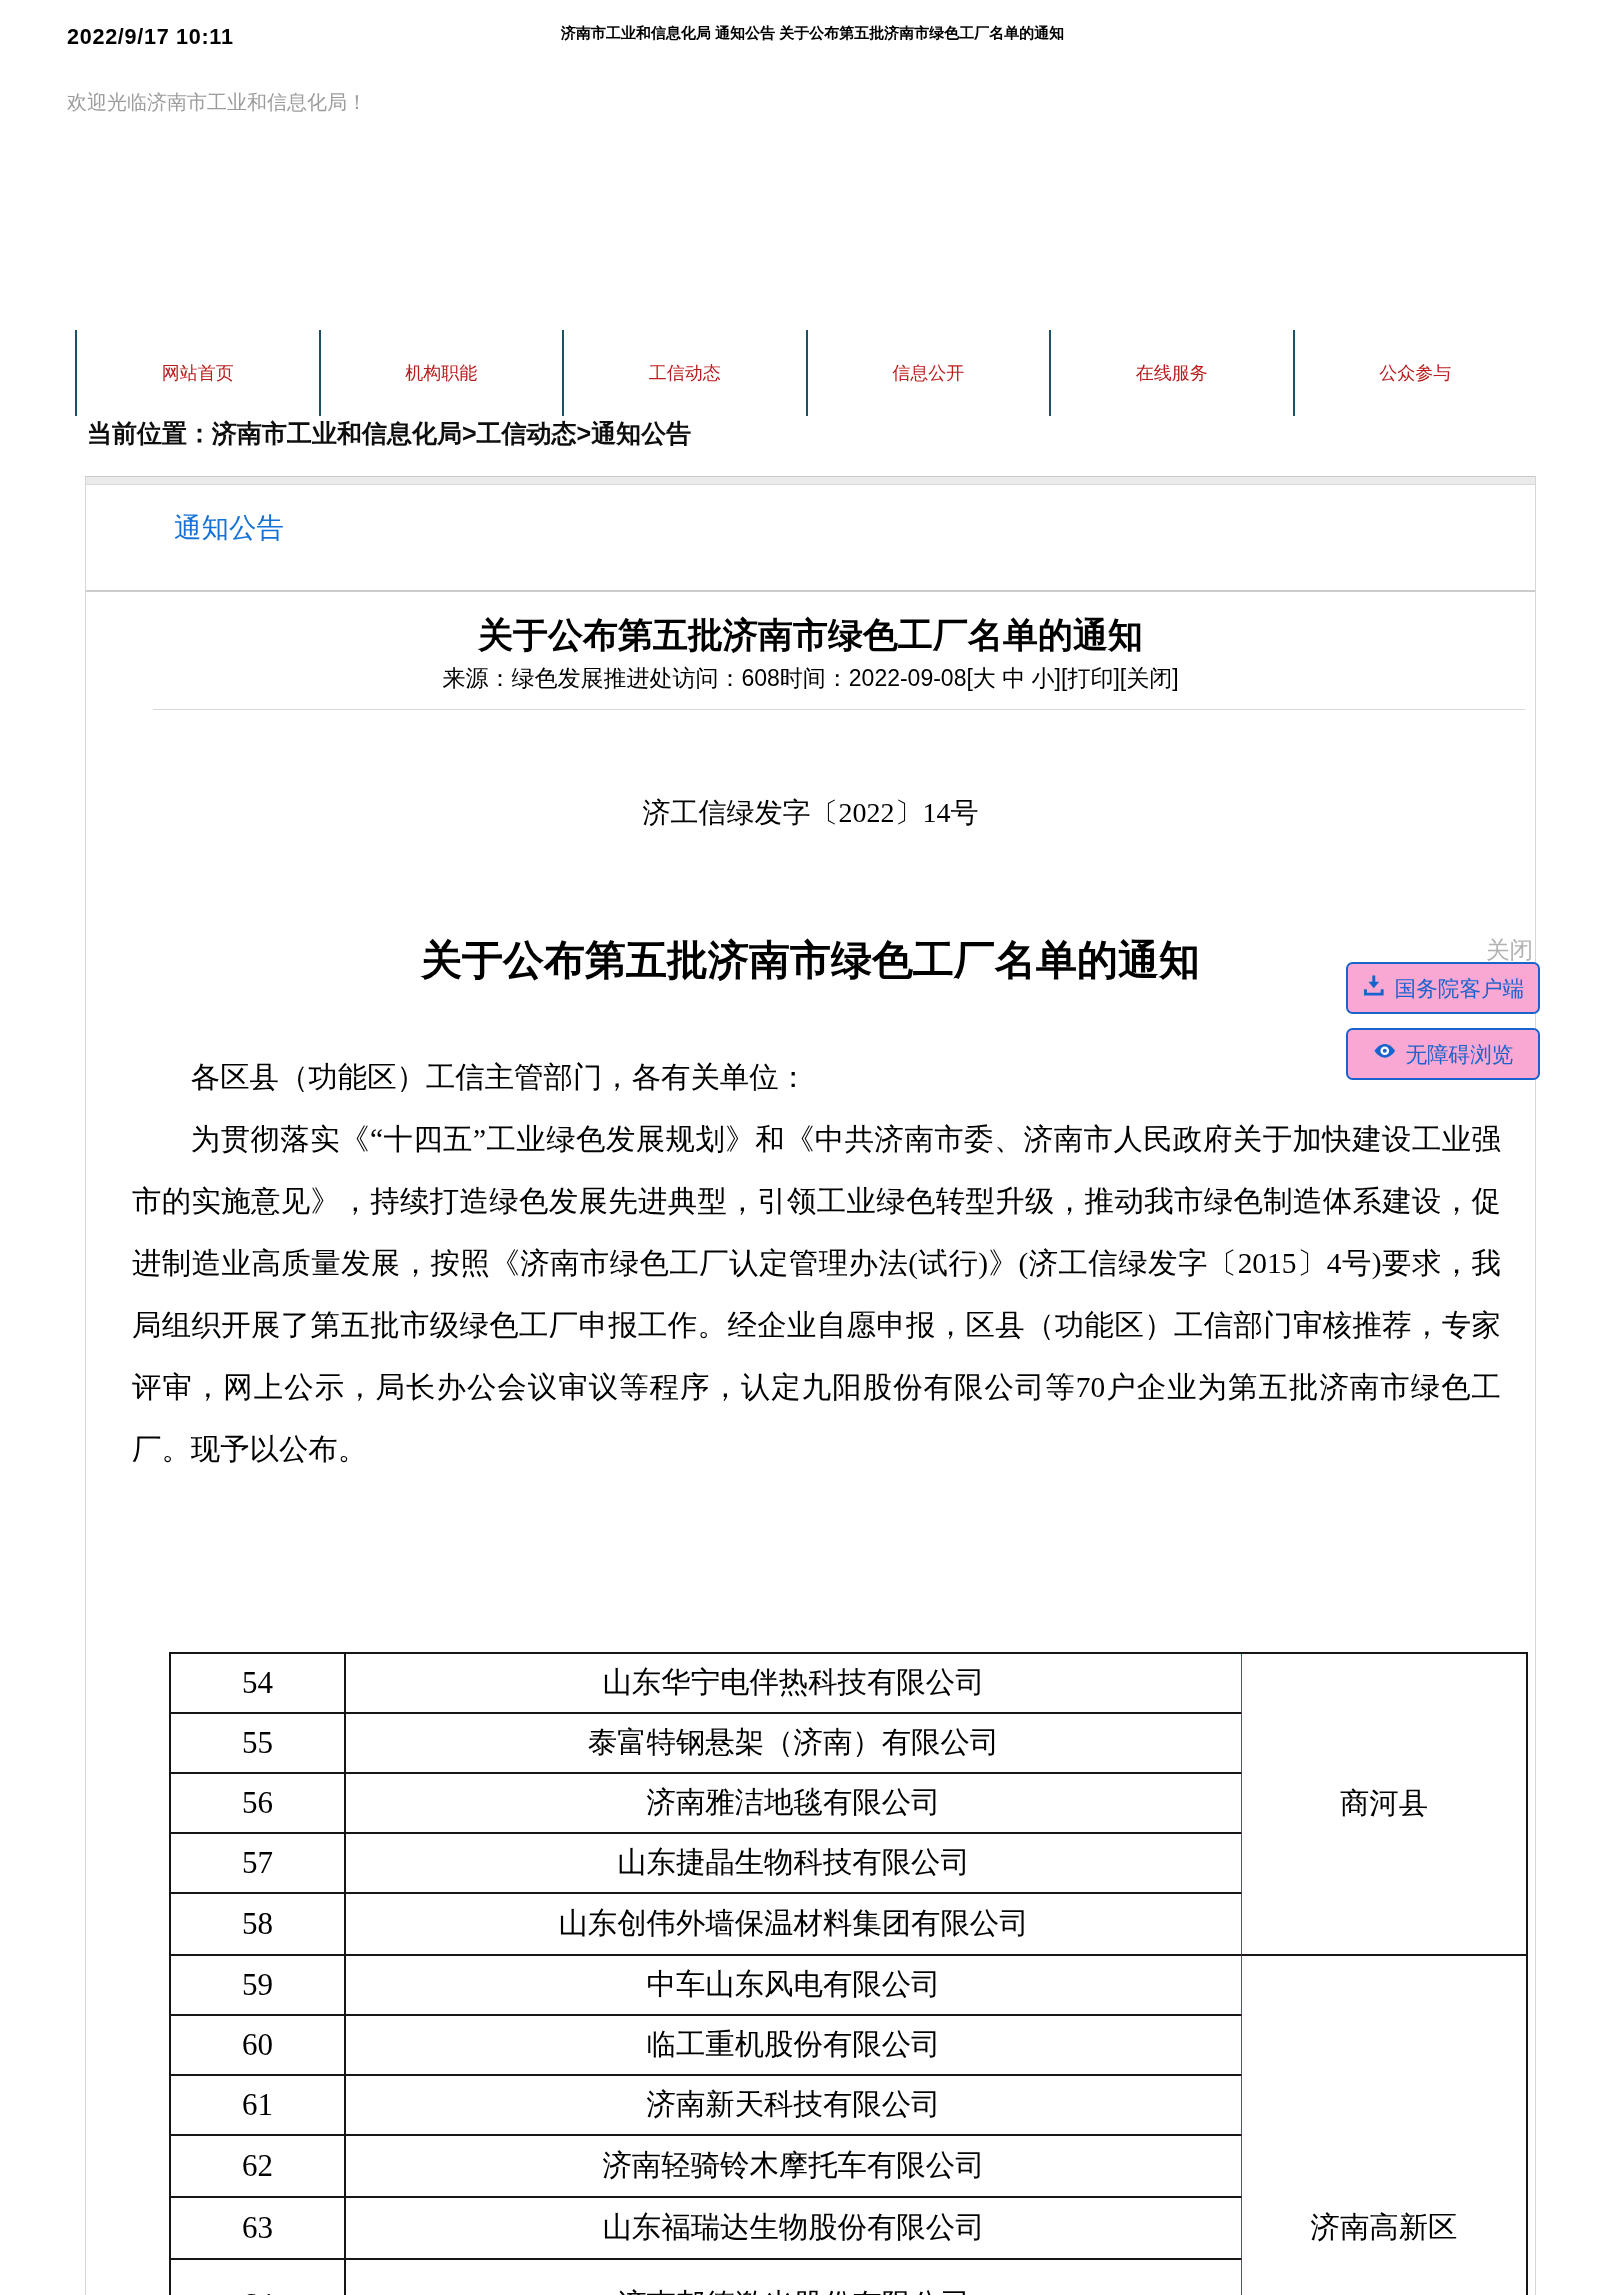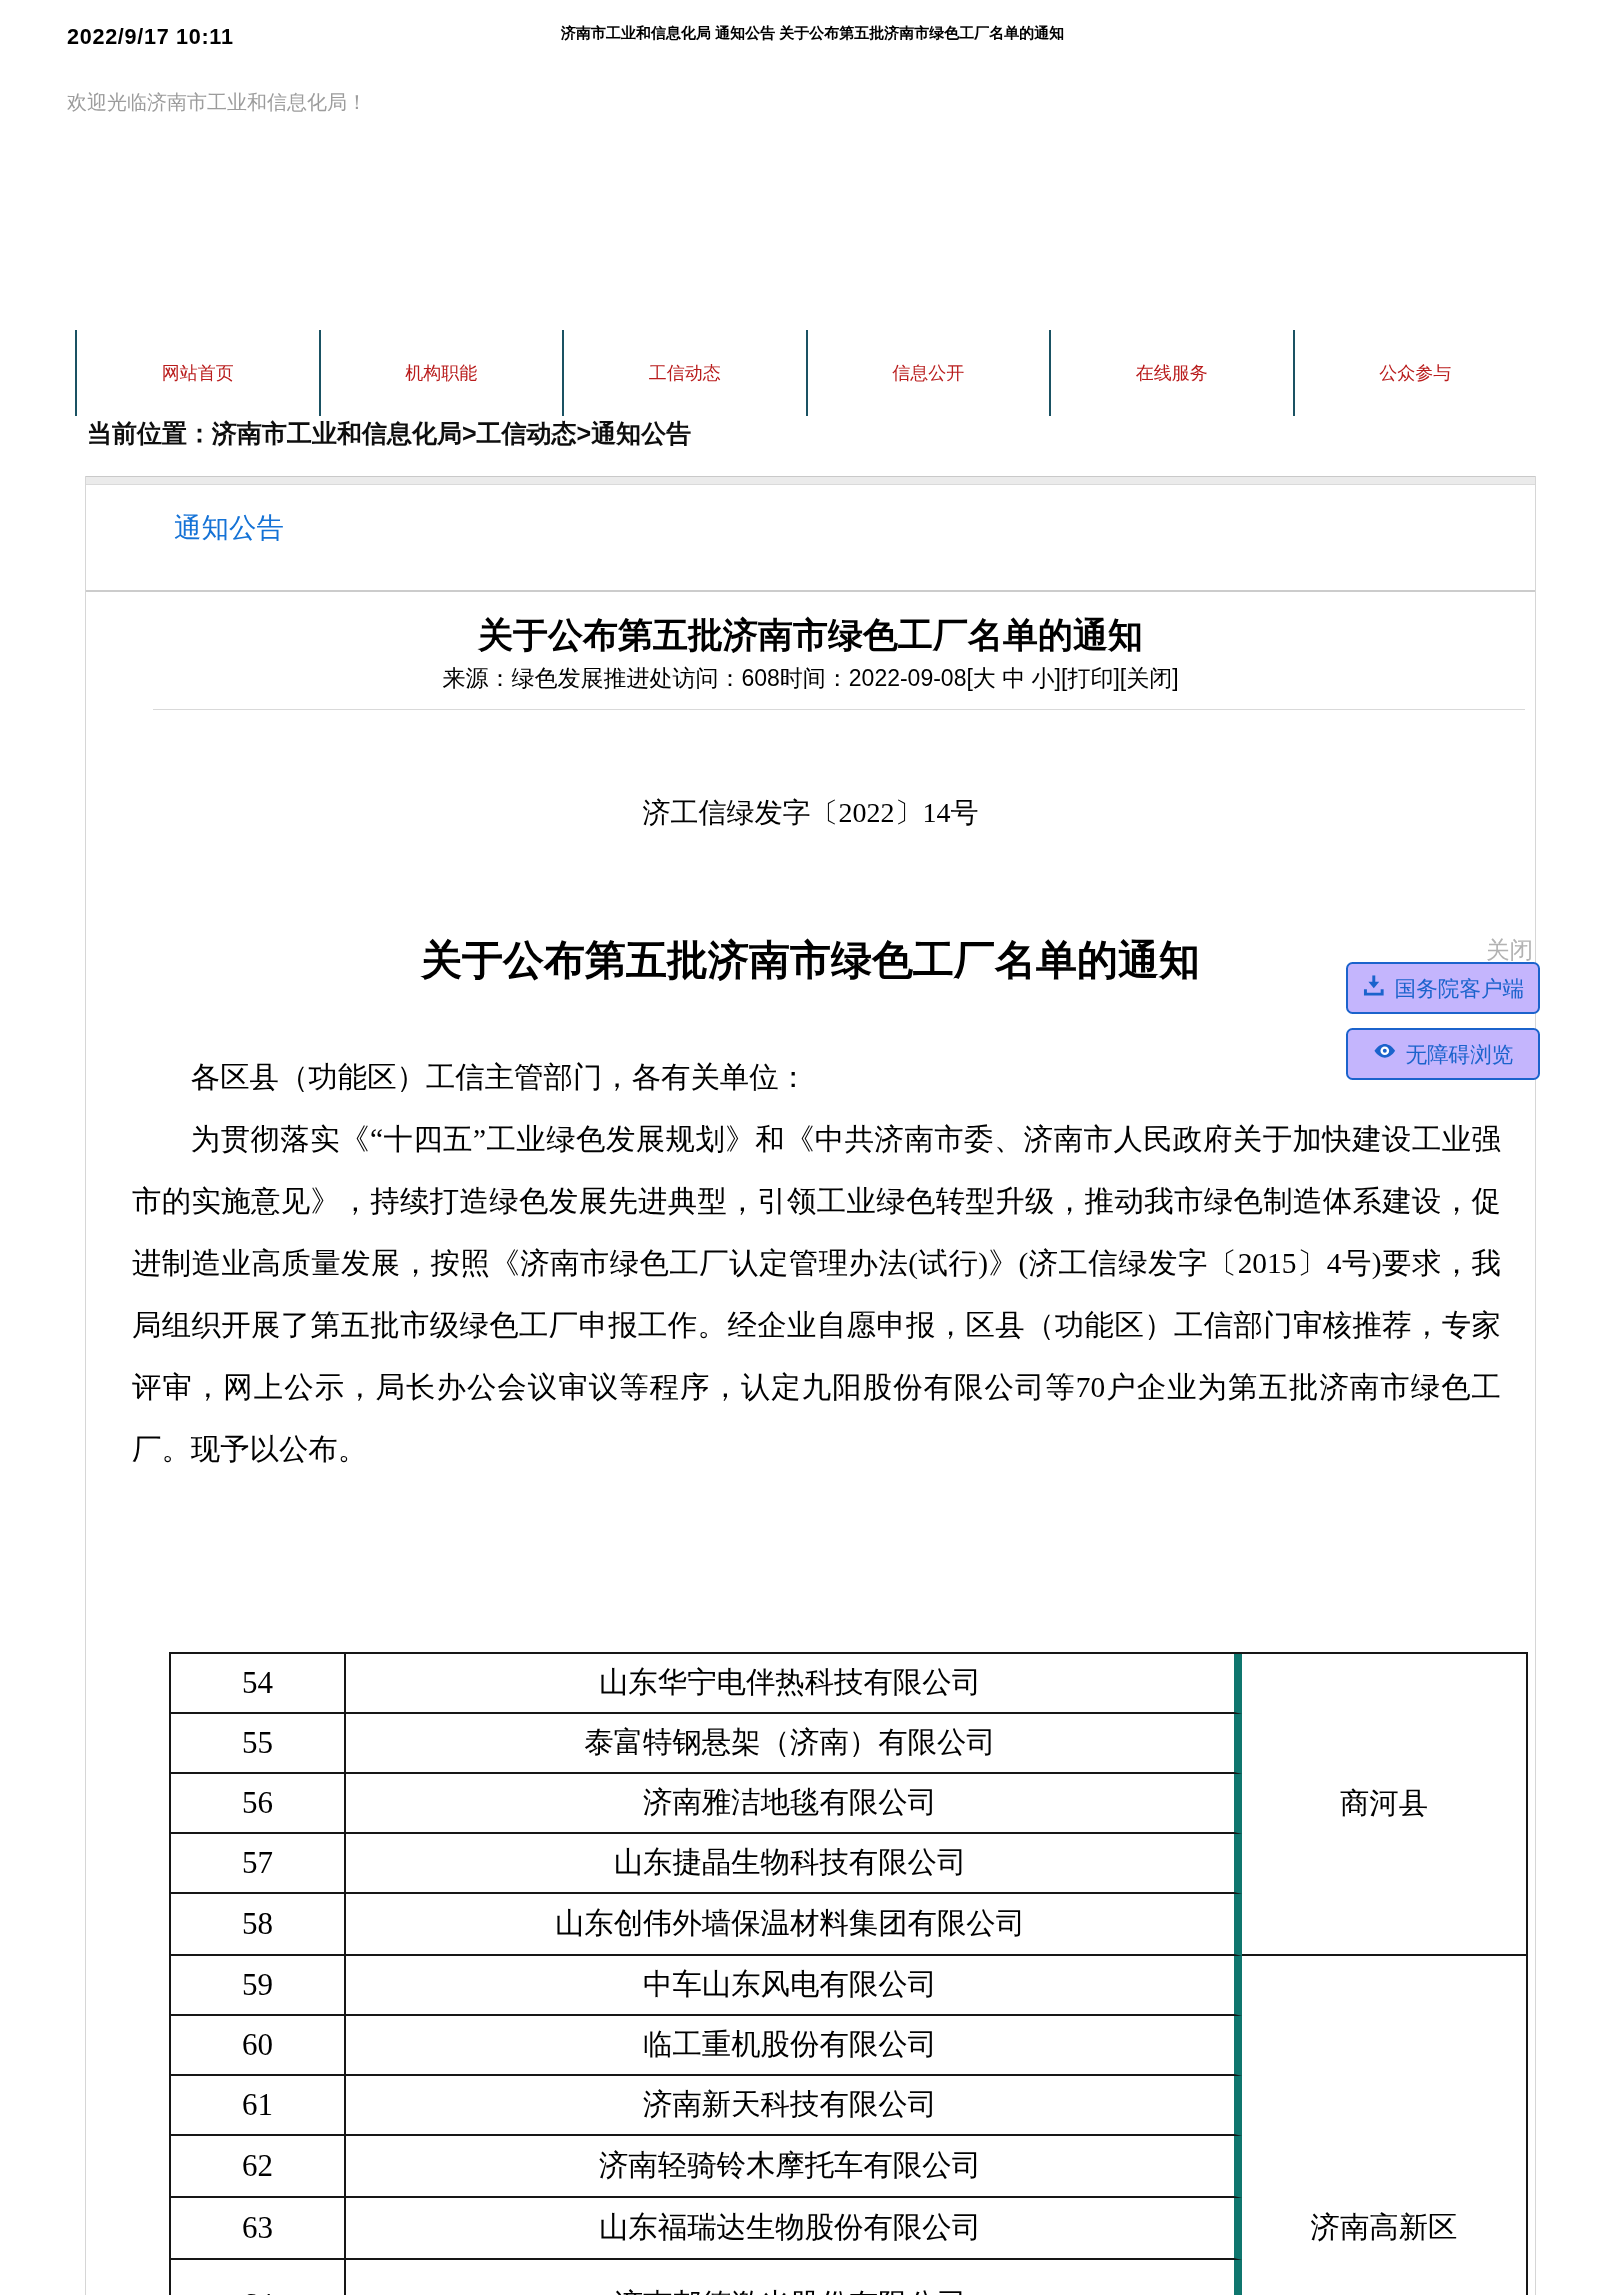--- a/index.html
+++ b/index.html
@@ -29,40 +29,40 @@
   .meta-row{position:absolute;left:0;top:187px;width:100%;display:flex;justify-content:center;
             font-size:23px;color:#000;white-space:nowrap;}
   .divider{position:absolute;left:67px;top:233px;width:1372px;height:1.3px;background:#d9d9d9;}
 
   .doc-number{position:absolute;left:0;top:318px;width:100%;text-align:center;
               font-family:"Liberation Serif",serif;font-size:28px;}
   .big-title{position:absolute;left:0;top:423px;width:100%;text-align:center;font-size:41px;font-weight:bold;}
 
   .close-top{position:absolute;left:1400px;top:458px;font-size:23.6px;color:#b2b2b2;cursor:pointer;}
   .side-btn{position:absolute;left:1260px;width:194px;height:52px;border:2px solid #1b63cc;border-radius:6.5px;
-            display:flex;align-items:center;justify-content:center;gap:9.2px;background:#c4b5fd;cursor:pointer;
+            display:flex;align-items:center;justify-content:center;gap:9.2px;background:#f9a8d4;cursor:pointer;
             color:#1b63cc;font-size:21.6px;box-sizing:border-box;white-space:nowrap;}
   .side-btn svg{width:23.6px;height:23.6px;flex:0 0 auto;}
   .btn-gov{top:486px;}
   .btn-acc{top:552px;}
 
   
   .body-text{position:absolute;left:46px;top:570px;width:1369px;
              font-family:"Liberation Serif",serif;font-size:29.4px;line-height:62px;text-align:justify;}
   .body-text p{margin:0;text-indent:2em;}
   .attachment{margin-top:60px !important;}
 
   
   .gtable{position:absolute;left:83px;top:1176px;width:1359px;box-sizing:border-box;
           display:grid;grid-template-columns:175px 896px auto;
           grid-template-rows:60px 60px 60px 60px 62px 60px 60px 60px 62px 62px 92px;
           border:2px solid #161616;font-family:"Liberation Serif",serif;background:#fff;}
   .t-num{grid-column:1;border-right:2px solid #161616;border-bottom:2px solid #161616;
          display:flex;align-items:center;justify-content:center;font-size:31px;}
-  .t-company{grid-column:2;border-right:8px solid #0f766e;border-bottom:2px solid #161616;
+  .t-company{grid-column:2;border-right:1px solid #0f766e;border-bottom:2px solid #161616;
              display:flex;align-items:center;justify-content:center;font-size:29.4px;white-space:nowrap;}
   .t-district{grid-column:3;display:flex;justify-content:center;font-size:29.4px;}
   .district-a{grid-row:1/6;align-items:center;border-bottom:2px solid #161616;}
   .district-b{grid-row:6/12;align-items:flex-start;padding-top:252px;box-sizing:border-box;}
 </style>
 </head>
 <body>
 
 <div id="page">
 

